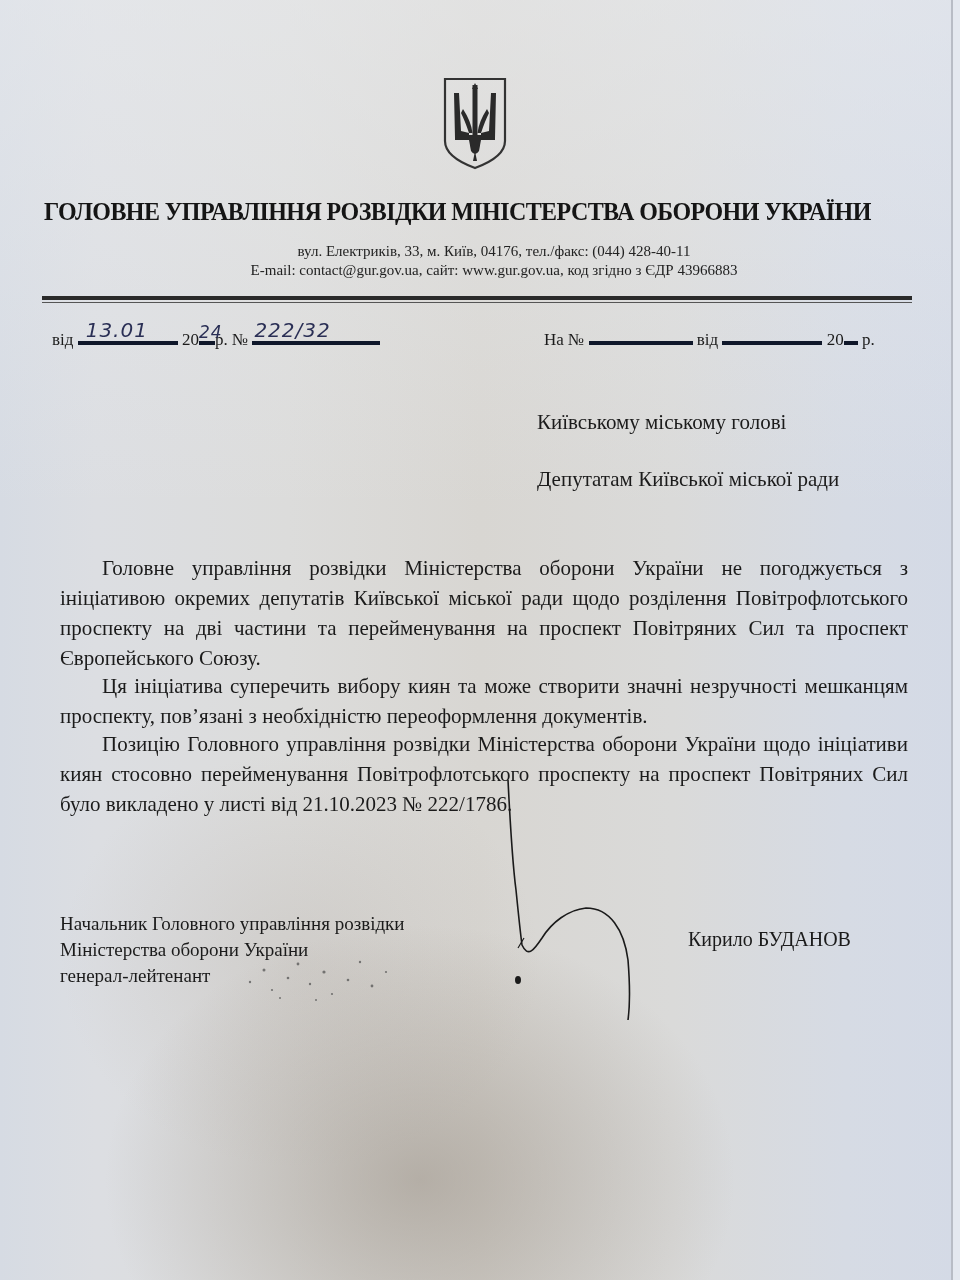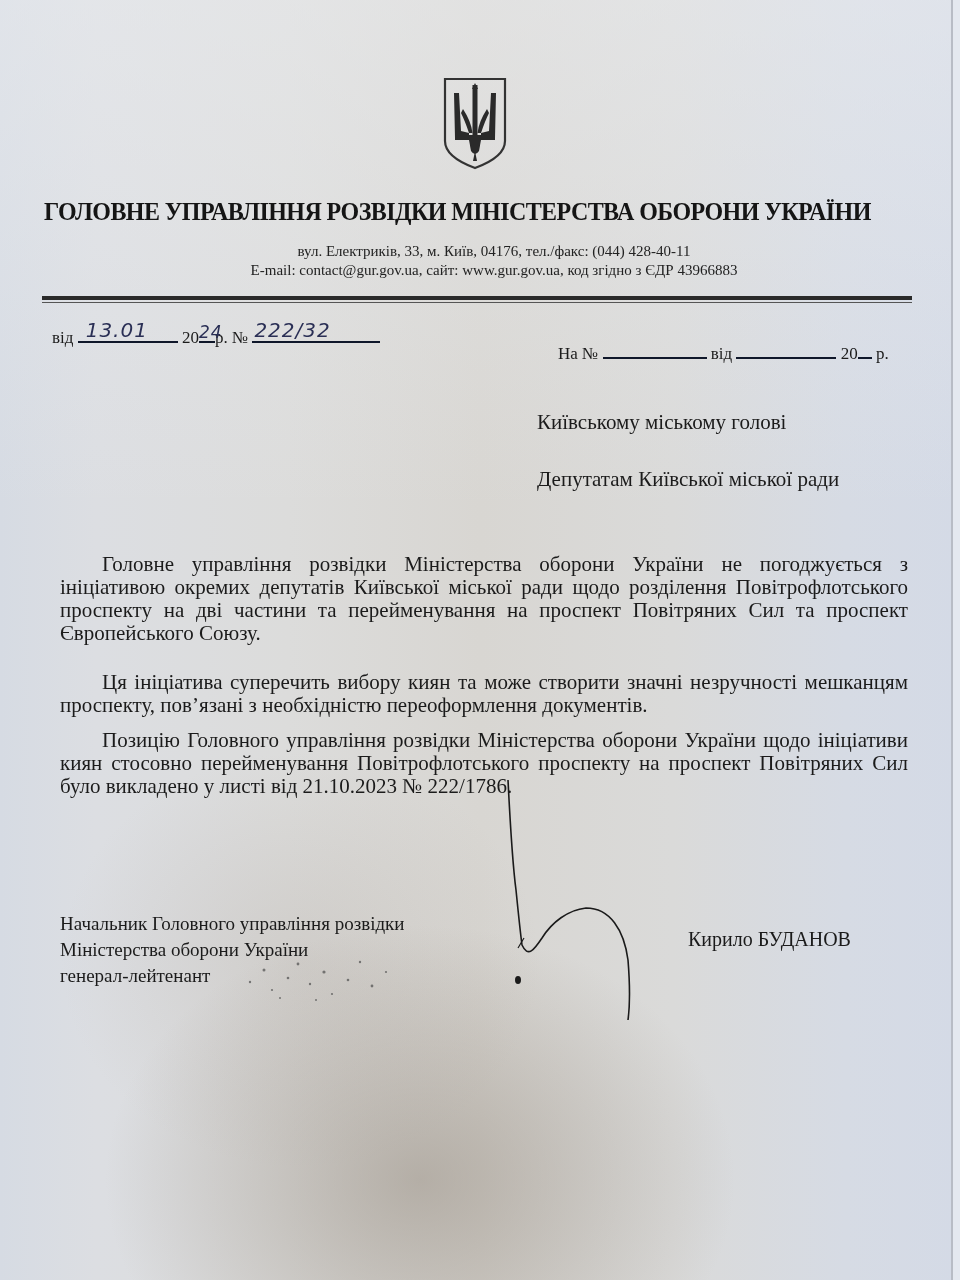--- a/index.html
+++ b/index.html
@@ -41,28 +41,28 @@
   }
   .addr1 { top: 243px; left: 14px; }
   .addr2 { top: 262px; left: 14px; }
   .rule-thick {
     position: absolute; left: 42px; top: 296px; width: 870px; height: 4px; background: #2a2a2a;
   }
   .rule-thin {
     position: absolute; left: 42px; top: 302px; width: 870px; height: 1px; background: #555;
   }
   .refline { position: absolute; top: 325px; font-size: 17px; white-space: nowrap; }
-  .blank { display: inline-block; border-bottom: 2px solid #0f172a; vertical-align: baseline; position: relative; height: 16px; }
+  .blank { display: inline-block; border-bottom: 4px solid #0f172a; vertical-align: baseline; position: relative; height: 16px; }
   .hand {
     font-family: "DejaVu Sans", sans-serif; font-style: italic;
     font-size: 20px; color: #2a2f55; position: absolute; bottom: -1px; left: 8px; letter-spacing: 1px;
   }
   .recipient { position: absolute; left: 537px; font-size: 21px; white-space: nowrap; }
   .para {
-    position: absolute; left: 60px; width: 848px; font-size: 21px; line-height: 23px;
+    position: absolute; left: 60px; width: 848px; font-size: 21px; line-height: 30px;
     text-align: justify; text-align-last: left;
   }
   .para .indent { display: inline-block; width: 42px; }
   .sig-block { position: absolute; left: 60px; top: 872px; font-size: 19px; line-height: 26px; margin-top: 39px; }
   .sig-name { position: absolute; left: 688px; top: 928px; font-size: 20px; white-space: nowrap; }
   .signature { position: absolute; left: 490px; top: 780px; width: 160px; height: 240px; }
   .stamp-dots { position: absolute; left: 220px; top: 950px; width: 260px; height: 60px; }
 </style>
 </head>
 <body>
@@ -96,21 +96,21 @@
   <span>від</span>
   <span class="blank" style="width:100px;">
     <span class="hand">13.01</span>
   </span>
   <span>20</span><span class="blank" style="width:16px;"><span class="hand" style="left:0;font-size:17px;">24</span></span><span>р. №</span>
   <span class="blank" style="width:128px;">
     <span class="hand" style="left:2px;">222/32</span>
   </span>
 </div>
 
-<div class="refline" style="left:558px;margin-top:16px;">
+<div class="refline" style="left:544px;">
   <span>На №</span>
   <span class="blank" style="width:104px;"></span>
   <span>від</span>
   <span class="blank" style="width:100px;"></span>
   <span>20</span><span class="blank" style="width:14px;"></span>
   <span>р.</span>
 </div>
 
 <div class="recipient" style="top:410px;text-align:center;">Київському міському голові</div>
 <div class="recipient" style="top:467px;">Депутатам Київської міської ради</div>

